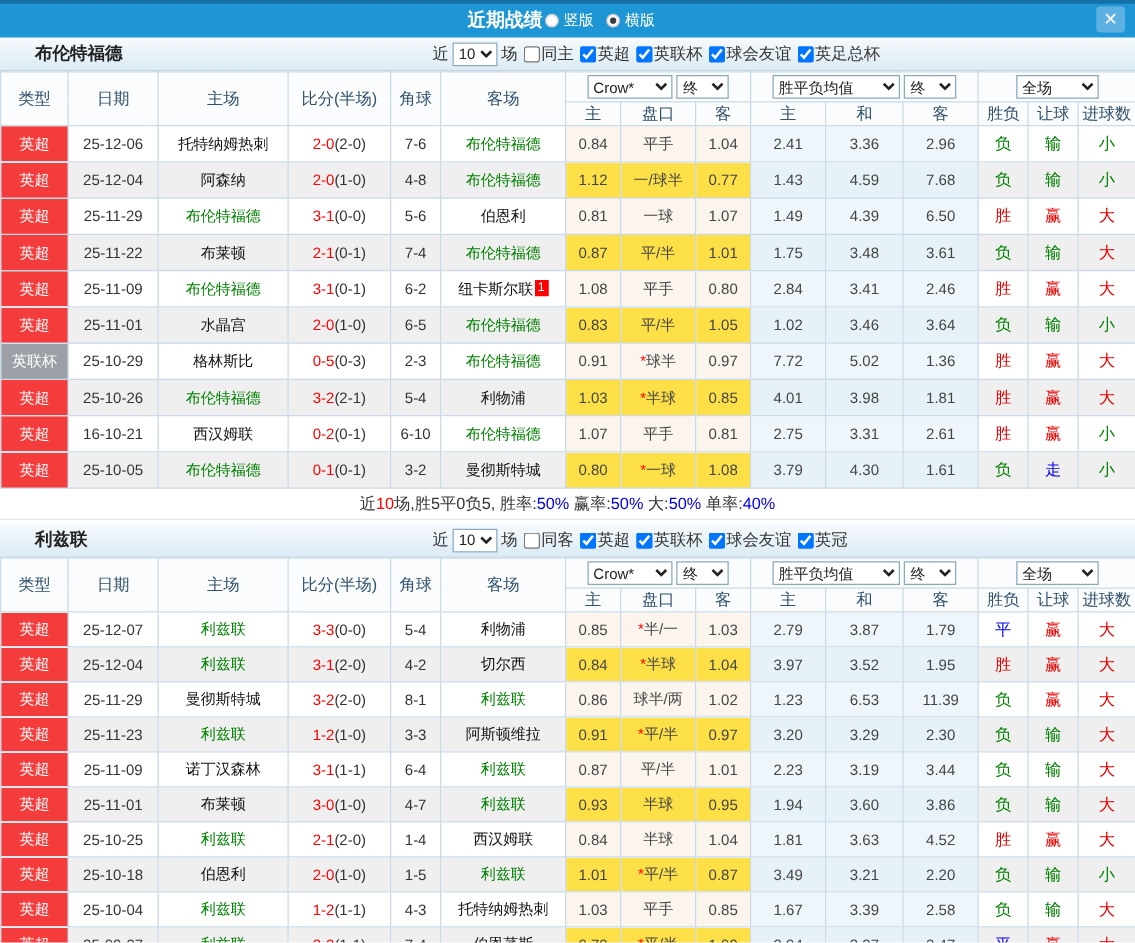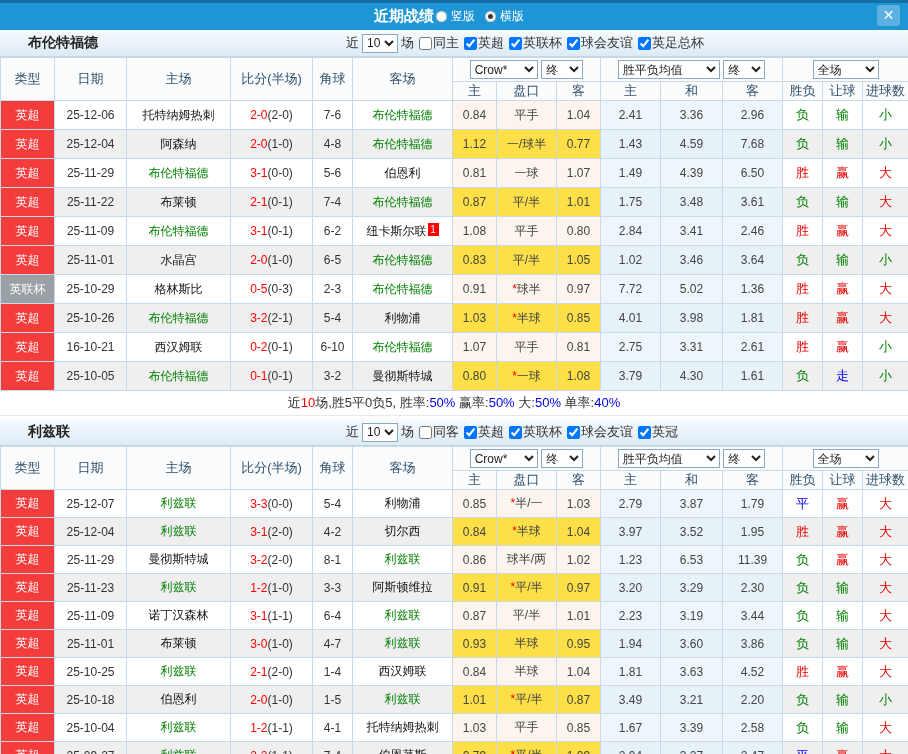--- a/index.html
+++ b/index.html
@@ -685,21 +685,21 @@
     <td class="plain res c-green">小</td>
   </tr>
 
   <tr>
     <td class="lg lg-red">英超</td>
     <td class="plain">25-10-04</td>
     <td class="plain team home focus">利兹联</td>
     <td class="plain">
       <span class="score-ft">1-2</span><span class="score-ht">(1-1)</span>
     </td>
-    <td class="plain">4-1</td>
+    <td class="plain">4-3</td>
     <td class="plain team away">
       <span>托特纳姆热刺</span>
     </td>
     <td class="odds">1.03</td>
     <td class="odds">
       <span class="star"></span><span>平手</span>
     </td>
     <td class="odds">0.85</td>
     <td class="avg">1.67</td>
     <td class="avg">3.39</td>

